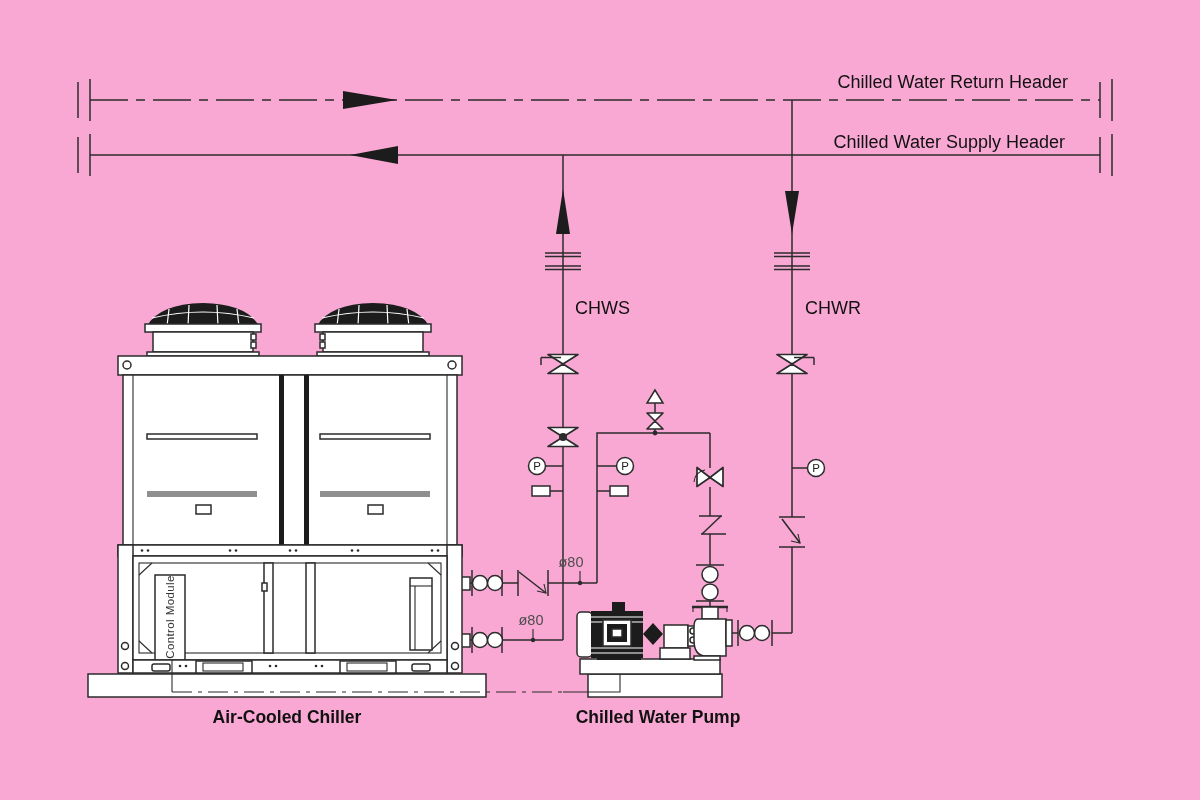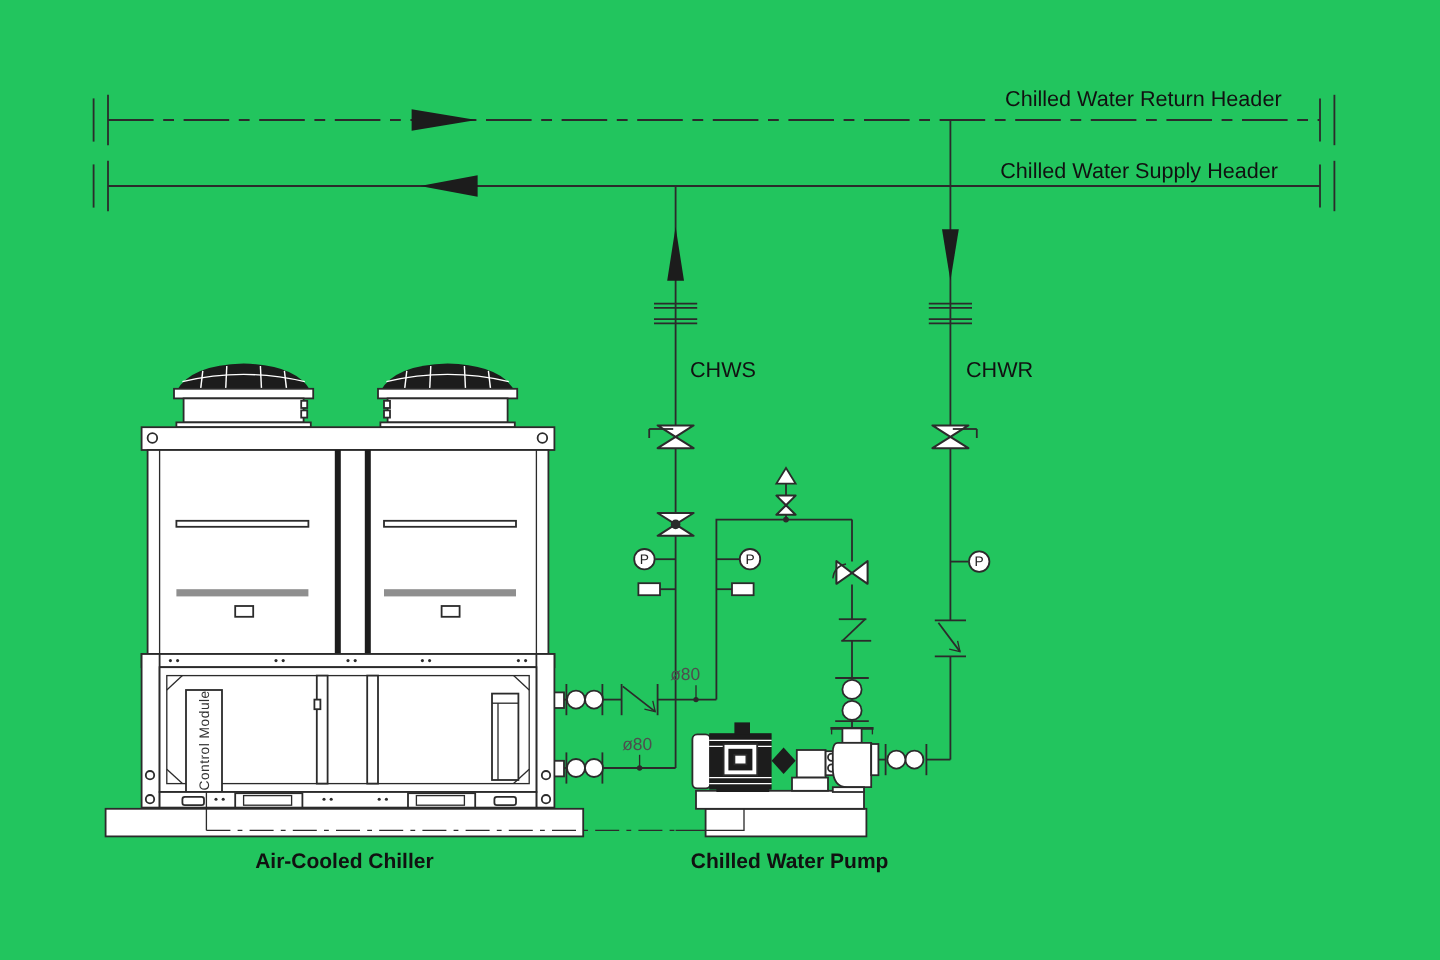--- a/index.html
+++ b/index.html
@@ -1,16 +1,16 @@
 <!DOCTYPE html>
 <html><head>
 <meta charset="utf-8">
 <style>
   html,body{margin:0;padding:0;background:#ffffff;}
-  .stage{position:relative;width:1200px;height:800px;background:#22c55e;overflow:hidden;text-decoration:underline;}
+  .stage{position:relative;width:1200px;height:800px;background:#f9a8d4;overflow:hidden;text-decoration:underline;}
   svg{display:block;}
   .ln{stroke:#2b2b2b;stroke-width:1.5;fill:none;}
   .thin{stroke:#2b2b2b;stroke-width:1.1;fill:none;}
   .thk{stroke:#2b2b2b;stroke-width:2.4;fill:none;}
   .fw{fill:#ffffff;stroke:#2b2b2b;stroke-width:1.5;}
   .vt{fill:#ffffff;stroke:#2b2b2b;stroke-width:1.7;stroke-linejoin:round;}
   .fb{fill:#1c1c1c;stroke:none;}
   .dot{fill:#2b2b2b;stroke:none;}
   .gray{fill:#8f8f8f;stroke:none;}
   .wln{stroke:#ffffff;stroke-width:1.2;fill:none;}

